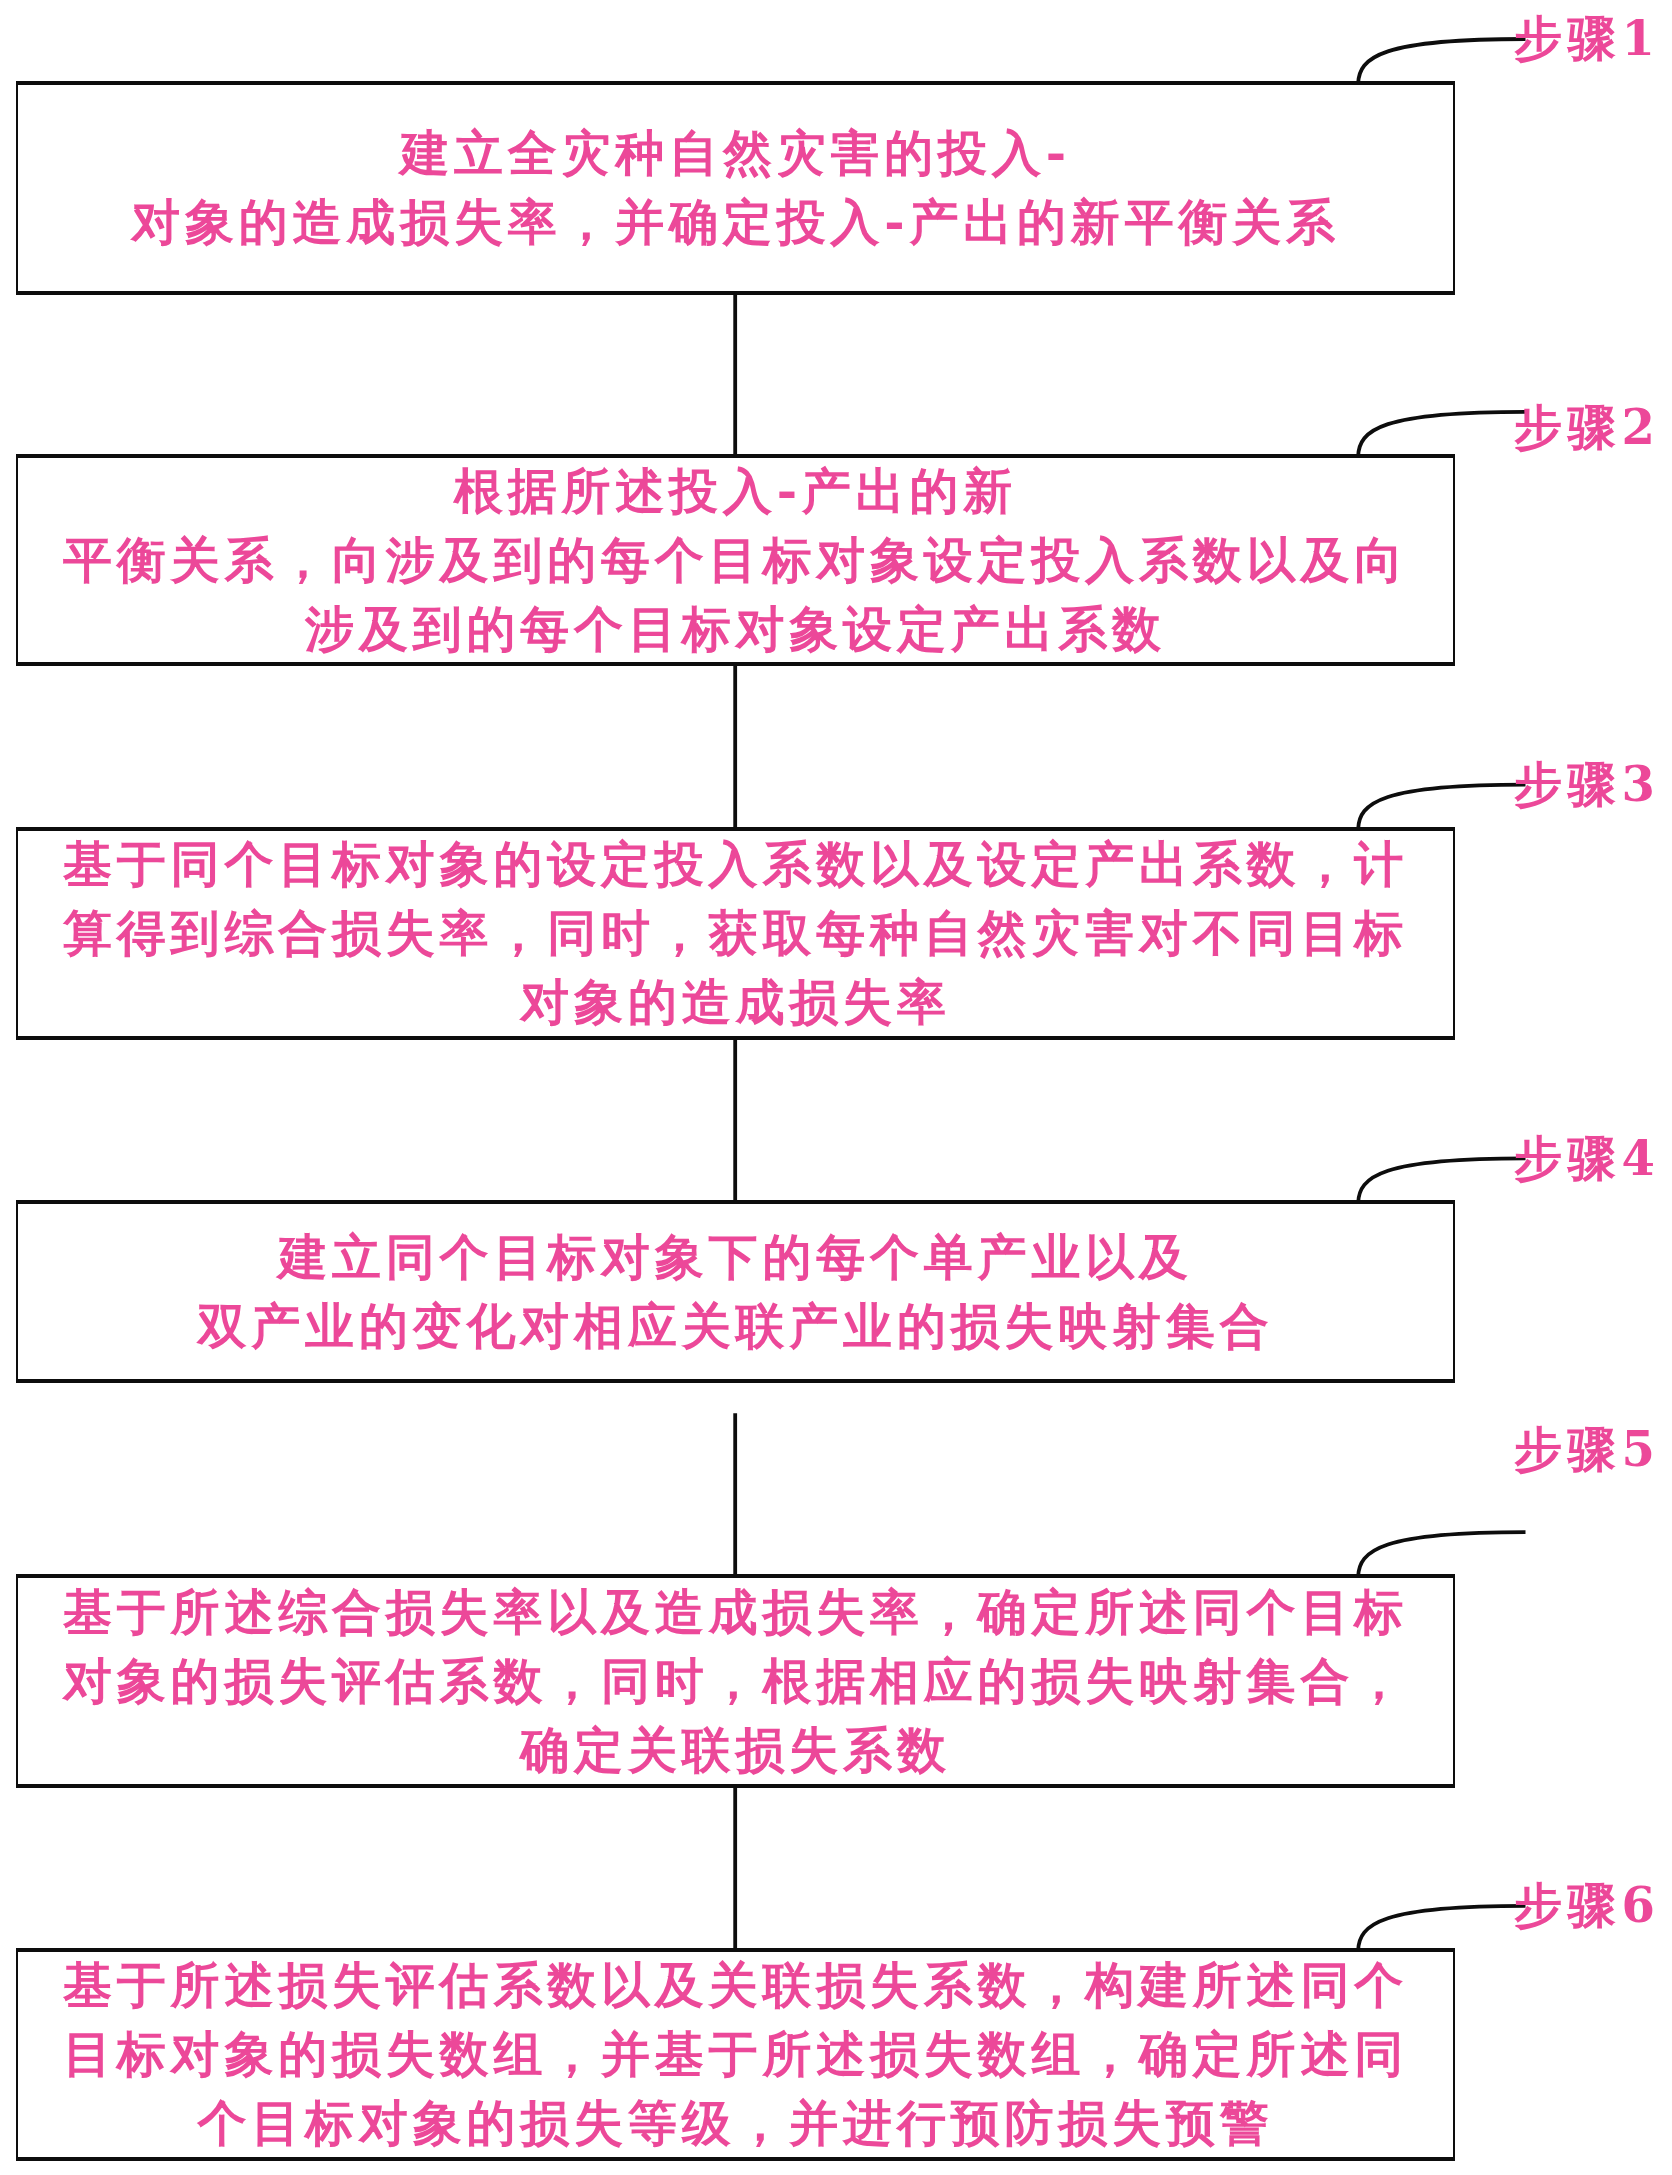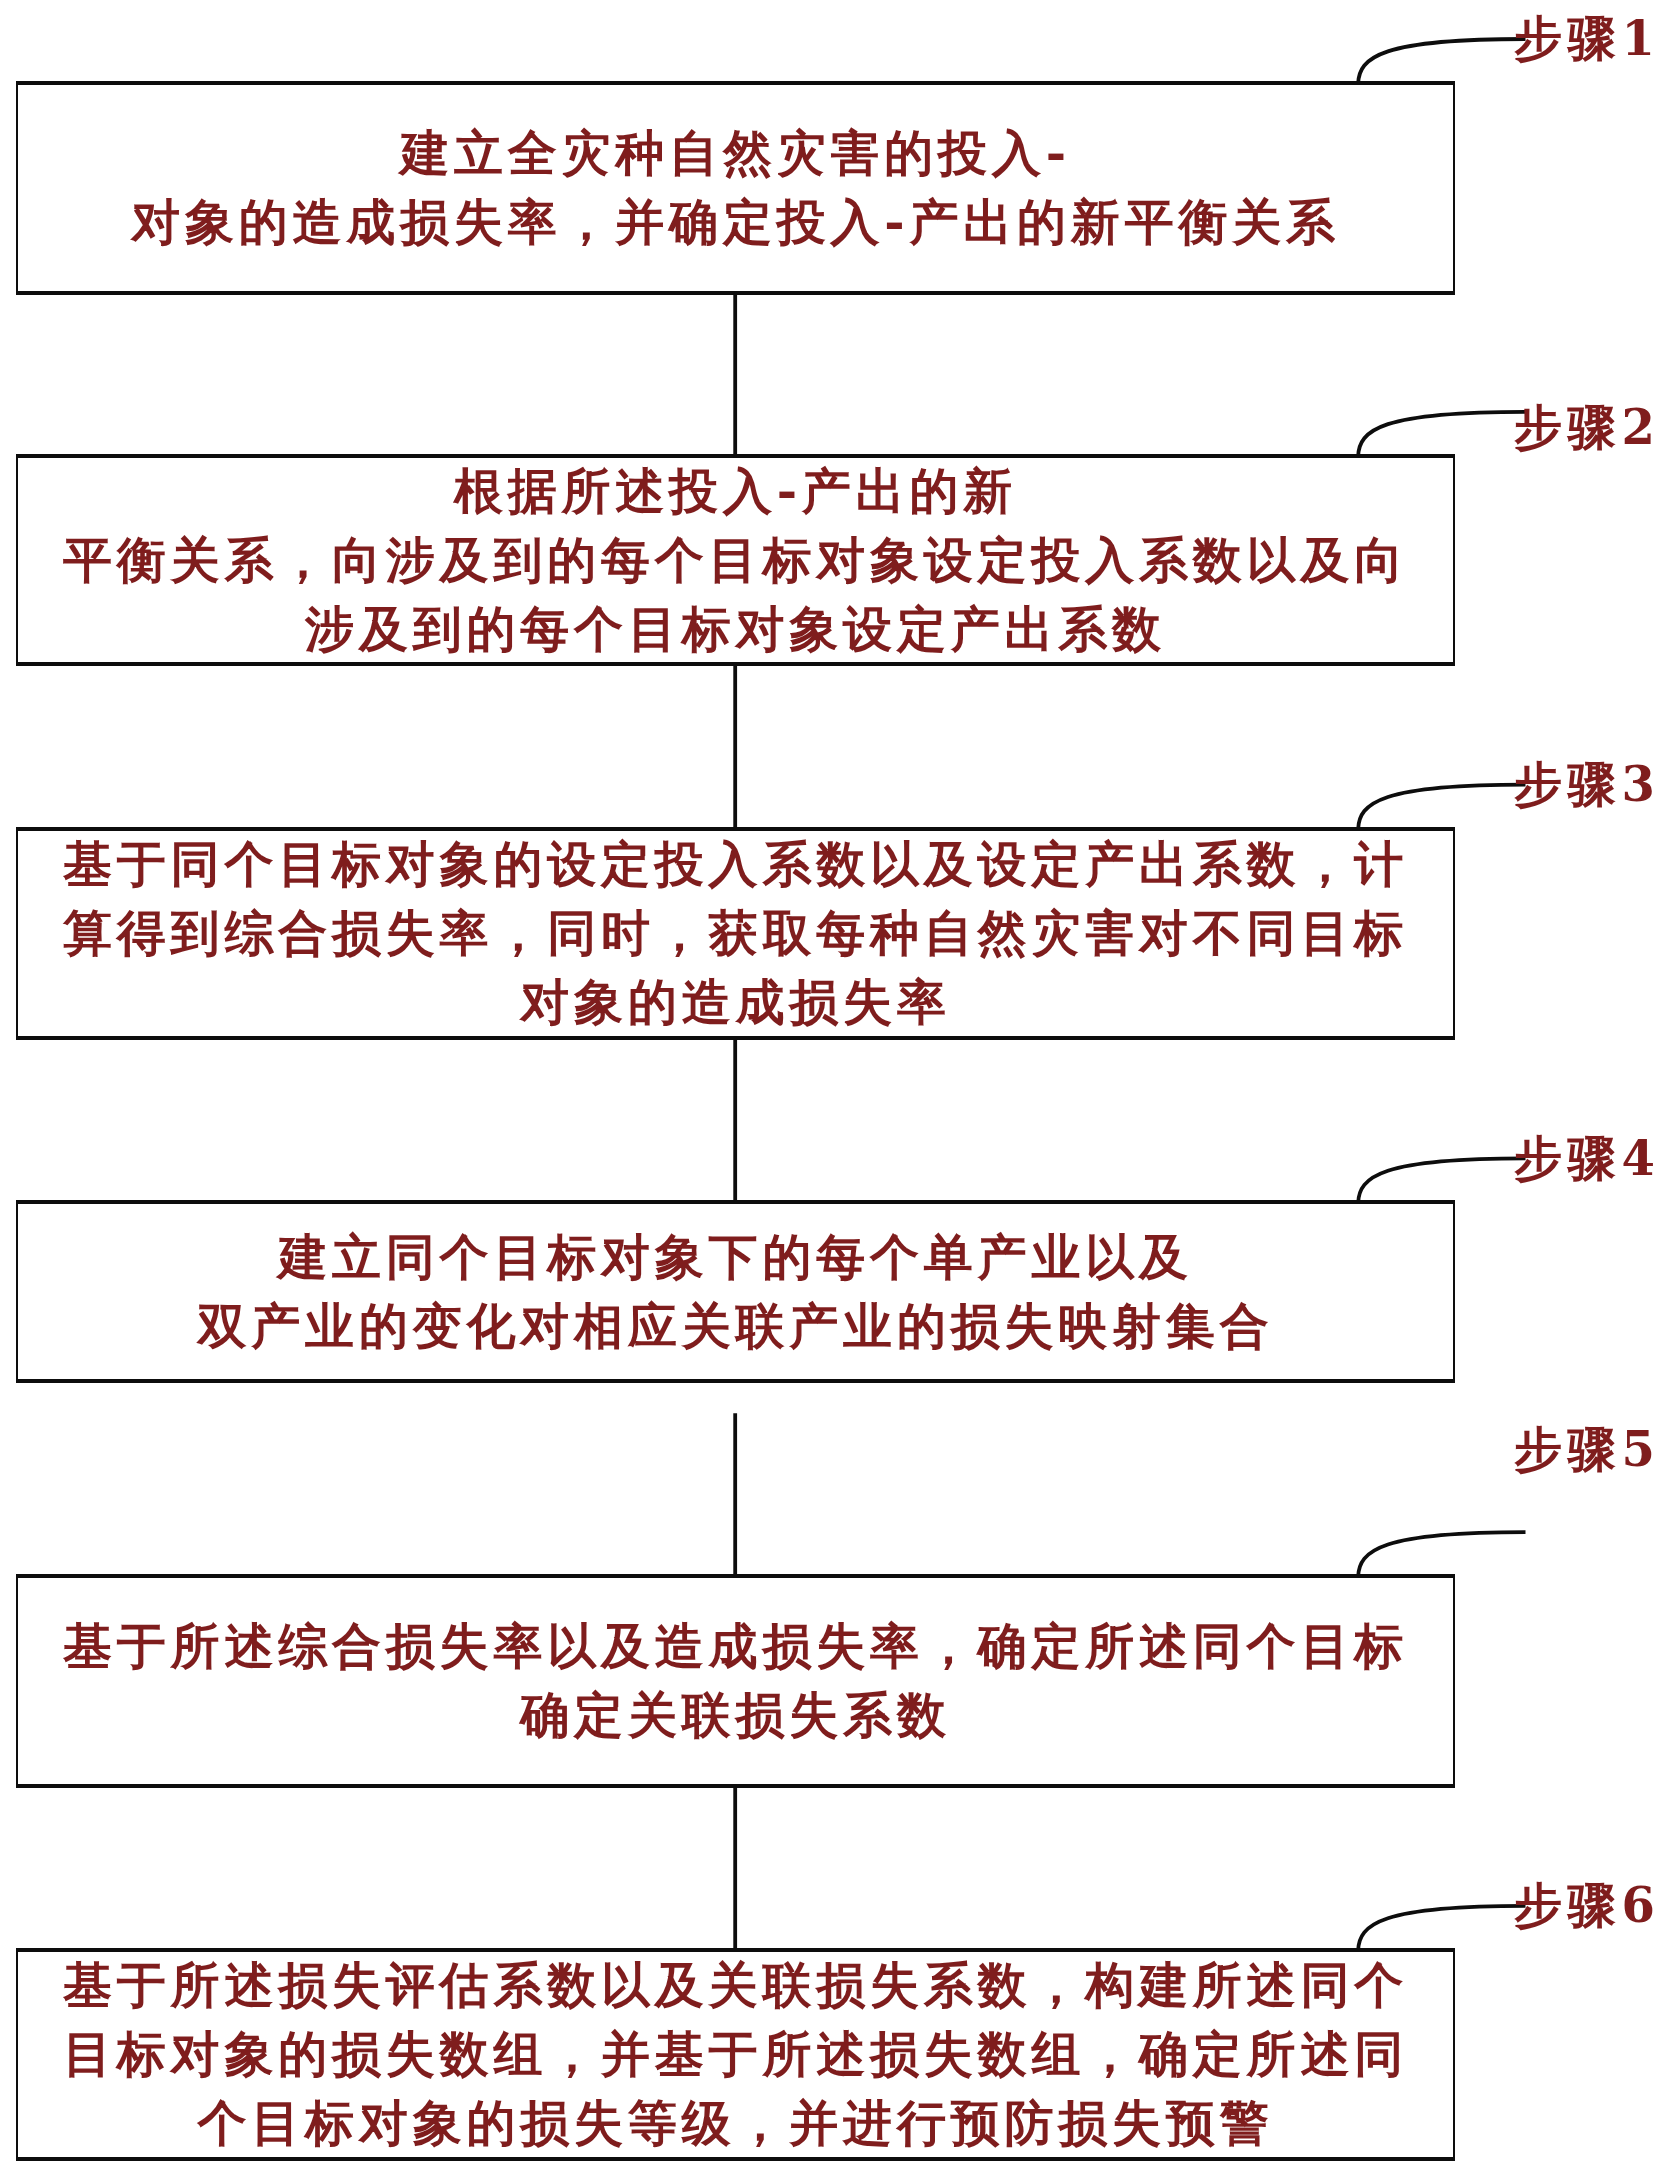--- a/index.html
+++ b/index.html
@@ -7,21 +7,21 @@
     padding: 0;
     background: #ffffff;
   }
   .page {
     position: relative;
     width: 1672px;
     height: 2175px;
     background: #ffffff;
     overflow: hidden;
     font-family: "DejaVu Sans", sans-serif;
-    color: #7f1d1d;
+    color: #ec4899;
   }
   .connector-svg {
     position: absolute;
     left: 0;
     top: 0;
     width: 1672px;
     height: 2175px;
     pointer-events: none;
   }
   .step-box {
@@ -122,20 +122,21 @@
     <span class="step-line">对象的造成损失率</span>
   </div>
 
   <div class="step-box" id="box4">
     <span class="step-line">建立同个目标对象下的每个单产业以及</span>
     <span class="step-line">双产业的变化对相应关联产业的损失映射集合</span>
   </div>
 
   <div class="step-box" id="box5">
     <span class="step-line">基于所述综合损失率以及造成损失率，确定所述同个目标</span>
+    <span class="step-line">对象的损失评估系数，同时，根据相应的损失映射集合，</span>
     <span class="step-line">确定关联损失系数</span>
   </div>
 
   <div class="step-box" id="box6">
     <span class="step-line">基于所述损失评估系数以及关联损失系数，构建所述同个</span>
     <span class="step-line">目标对象的损失数组，并基于所述损失数组，确定所述同</span>
     <span class="step-line">个目标对象的损失等级，并进行预防损失预警</span>
   </div>
 
 </div>

